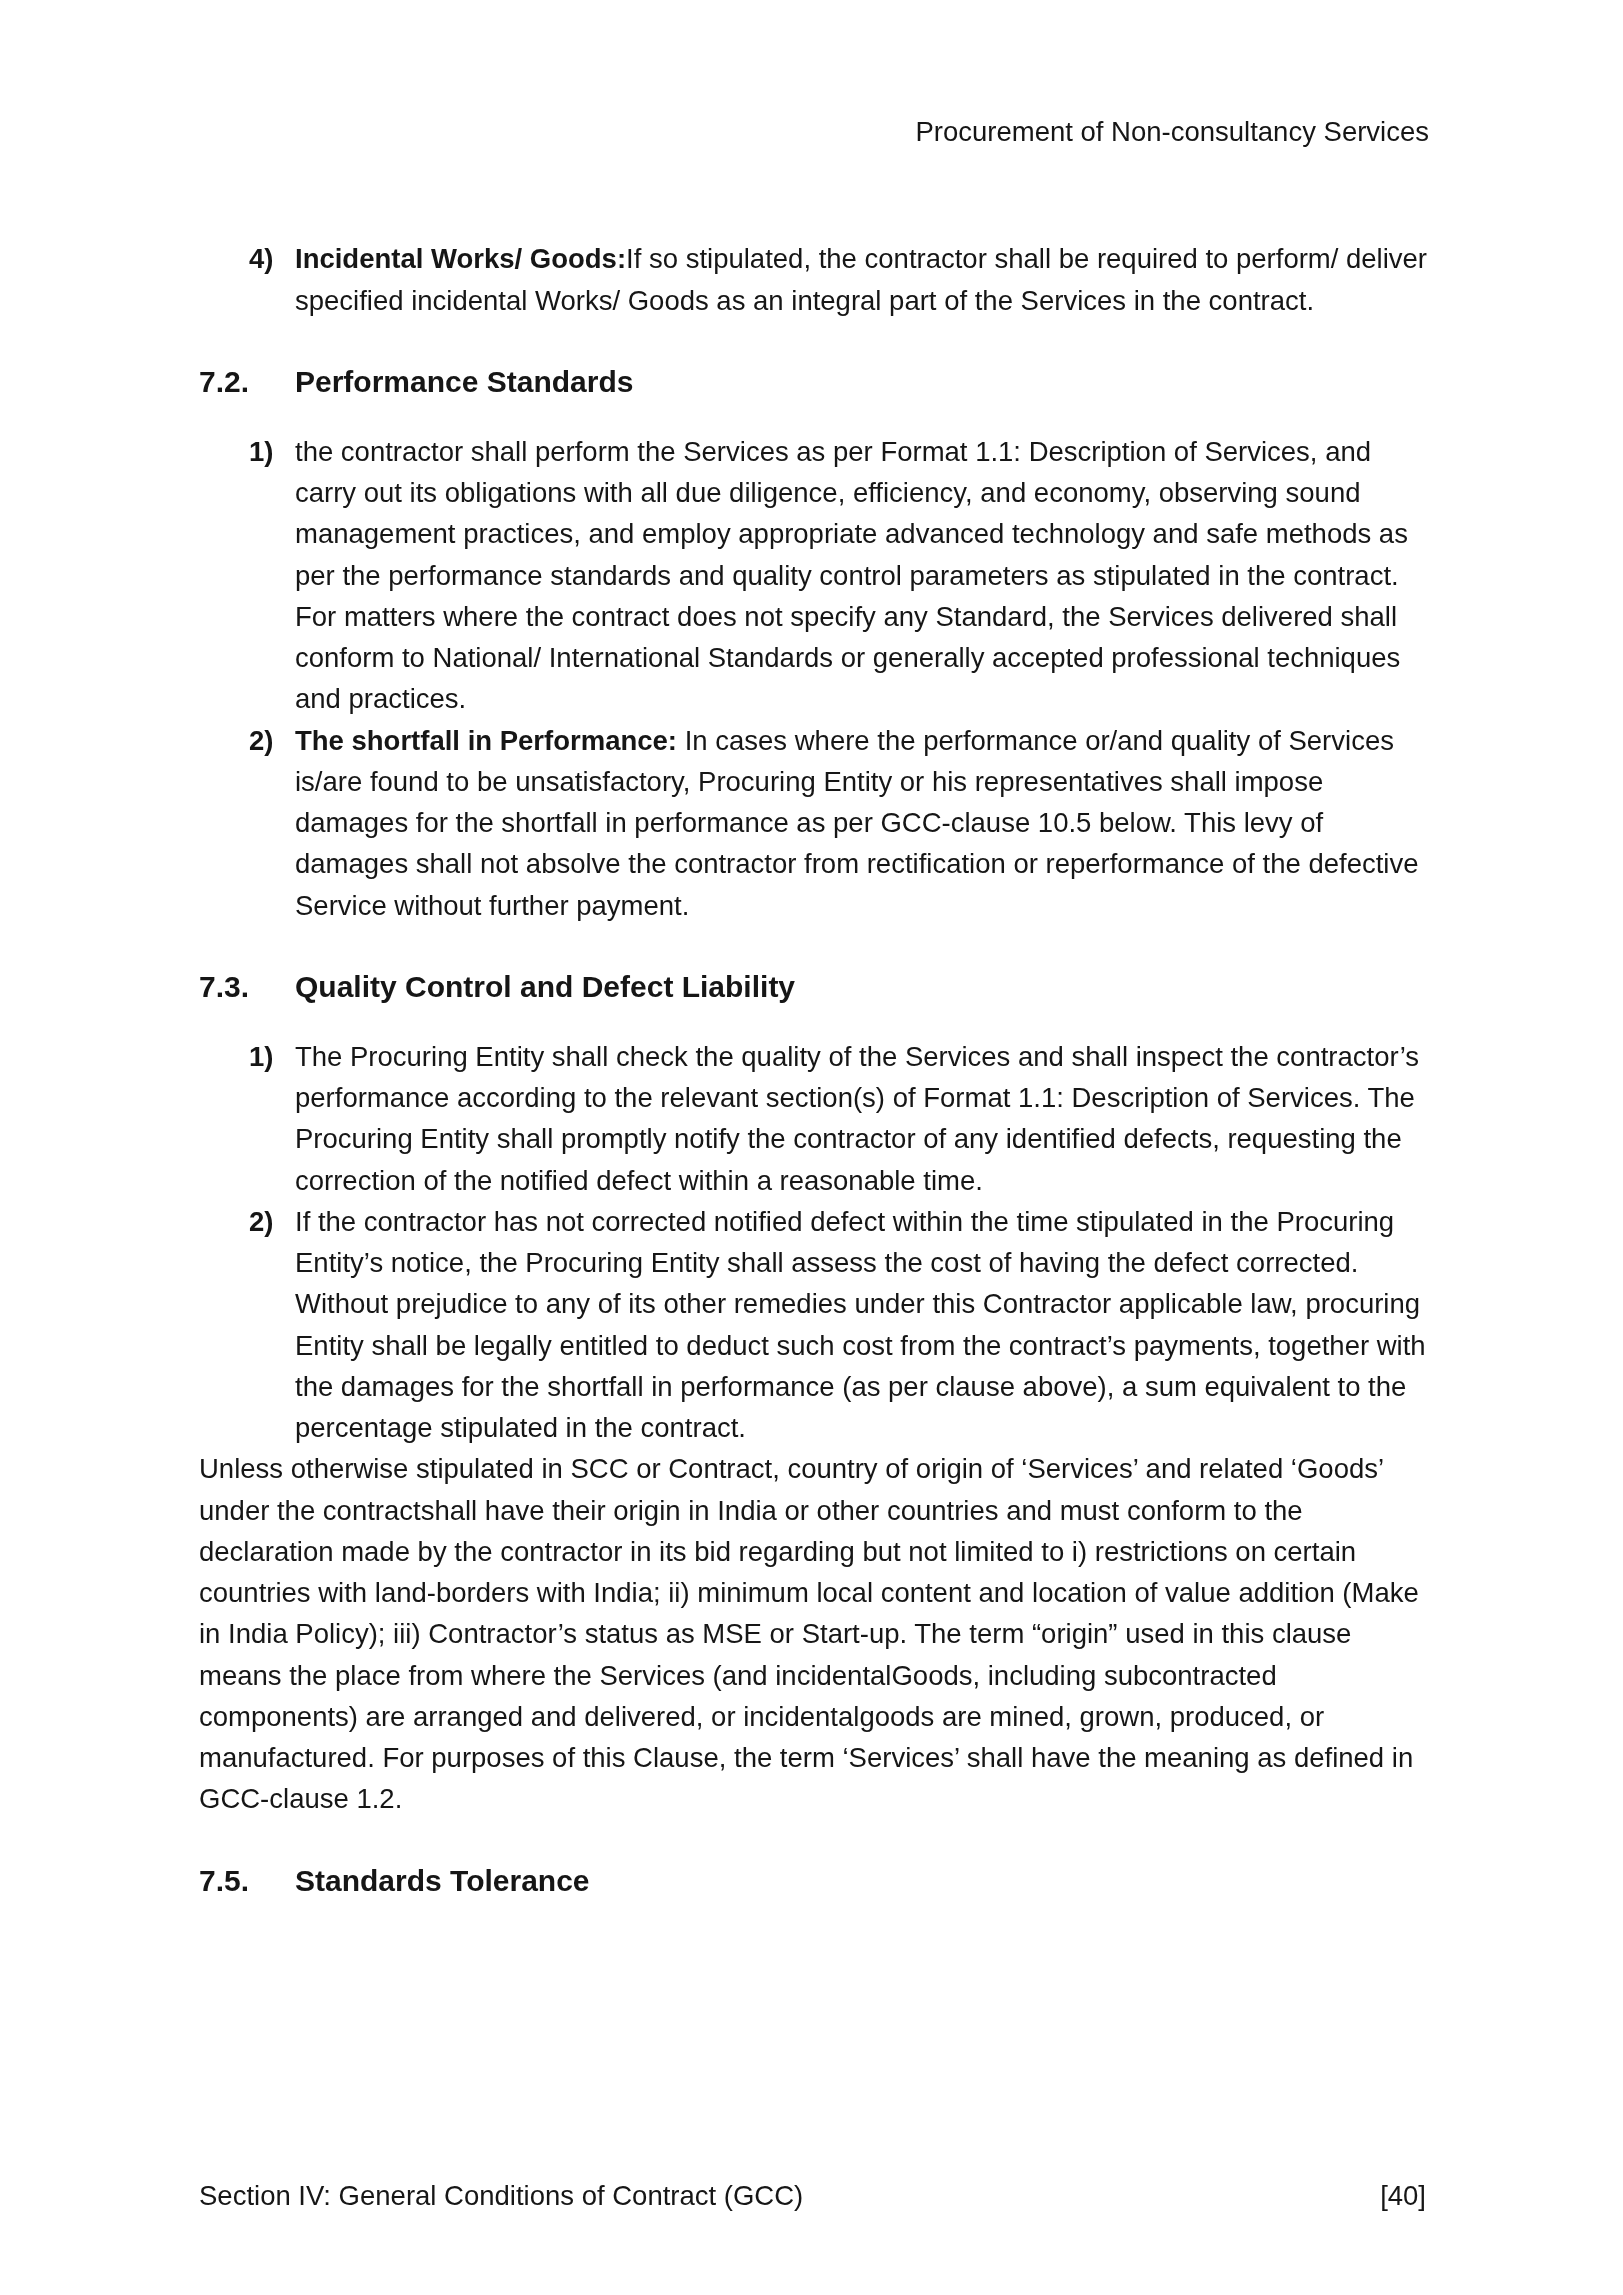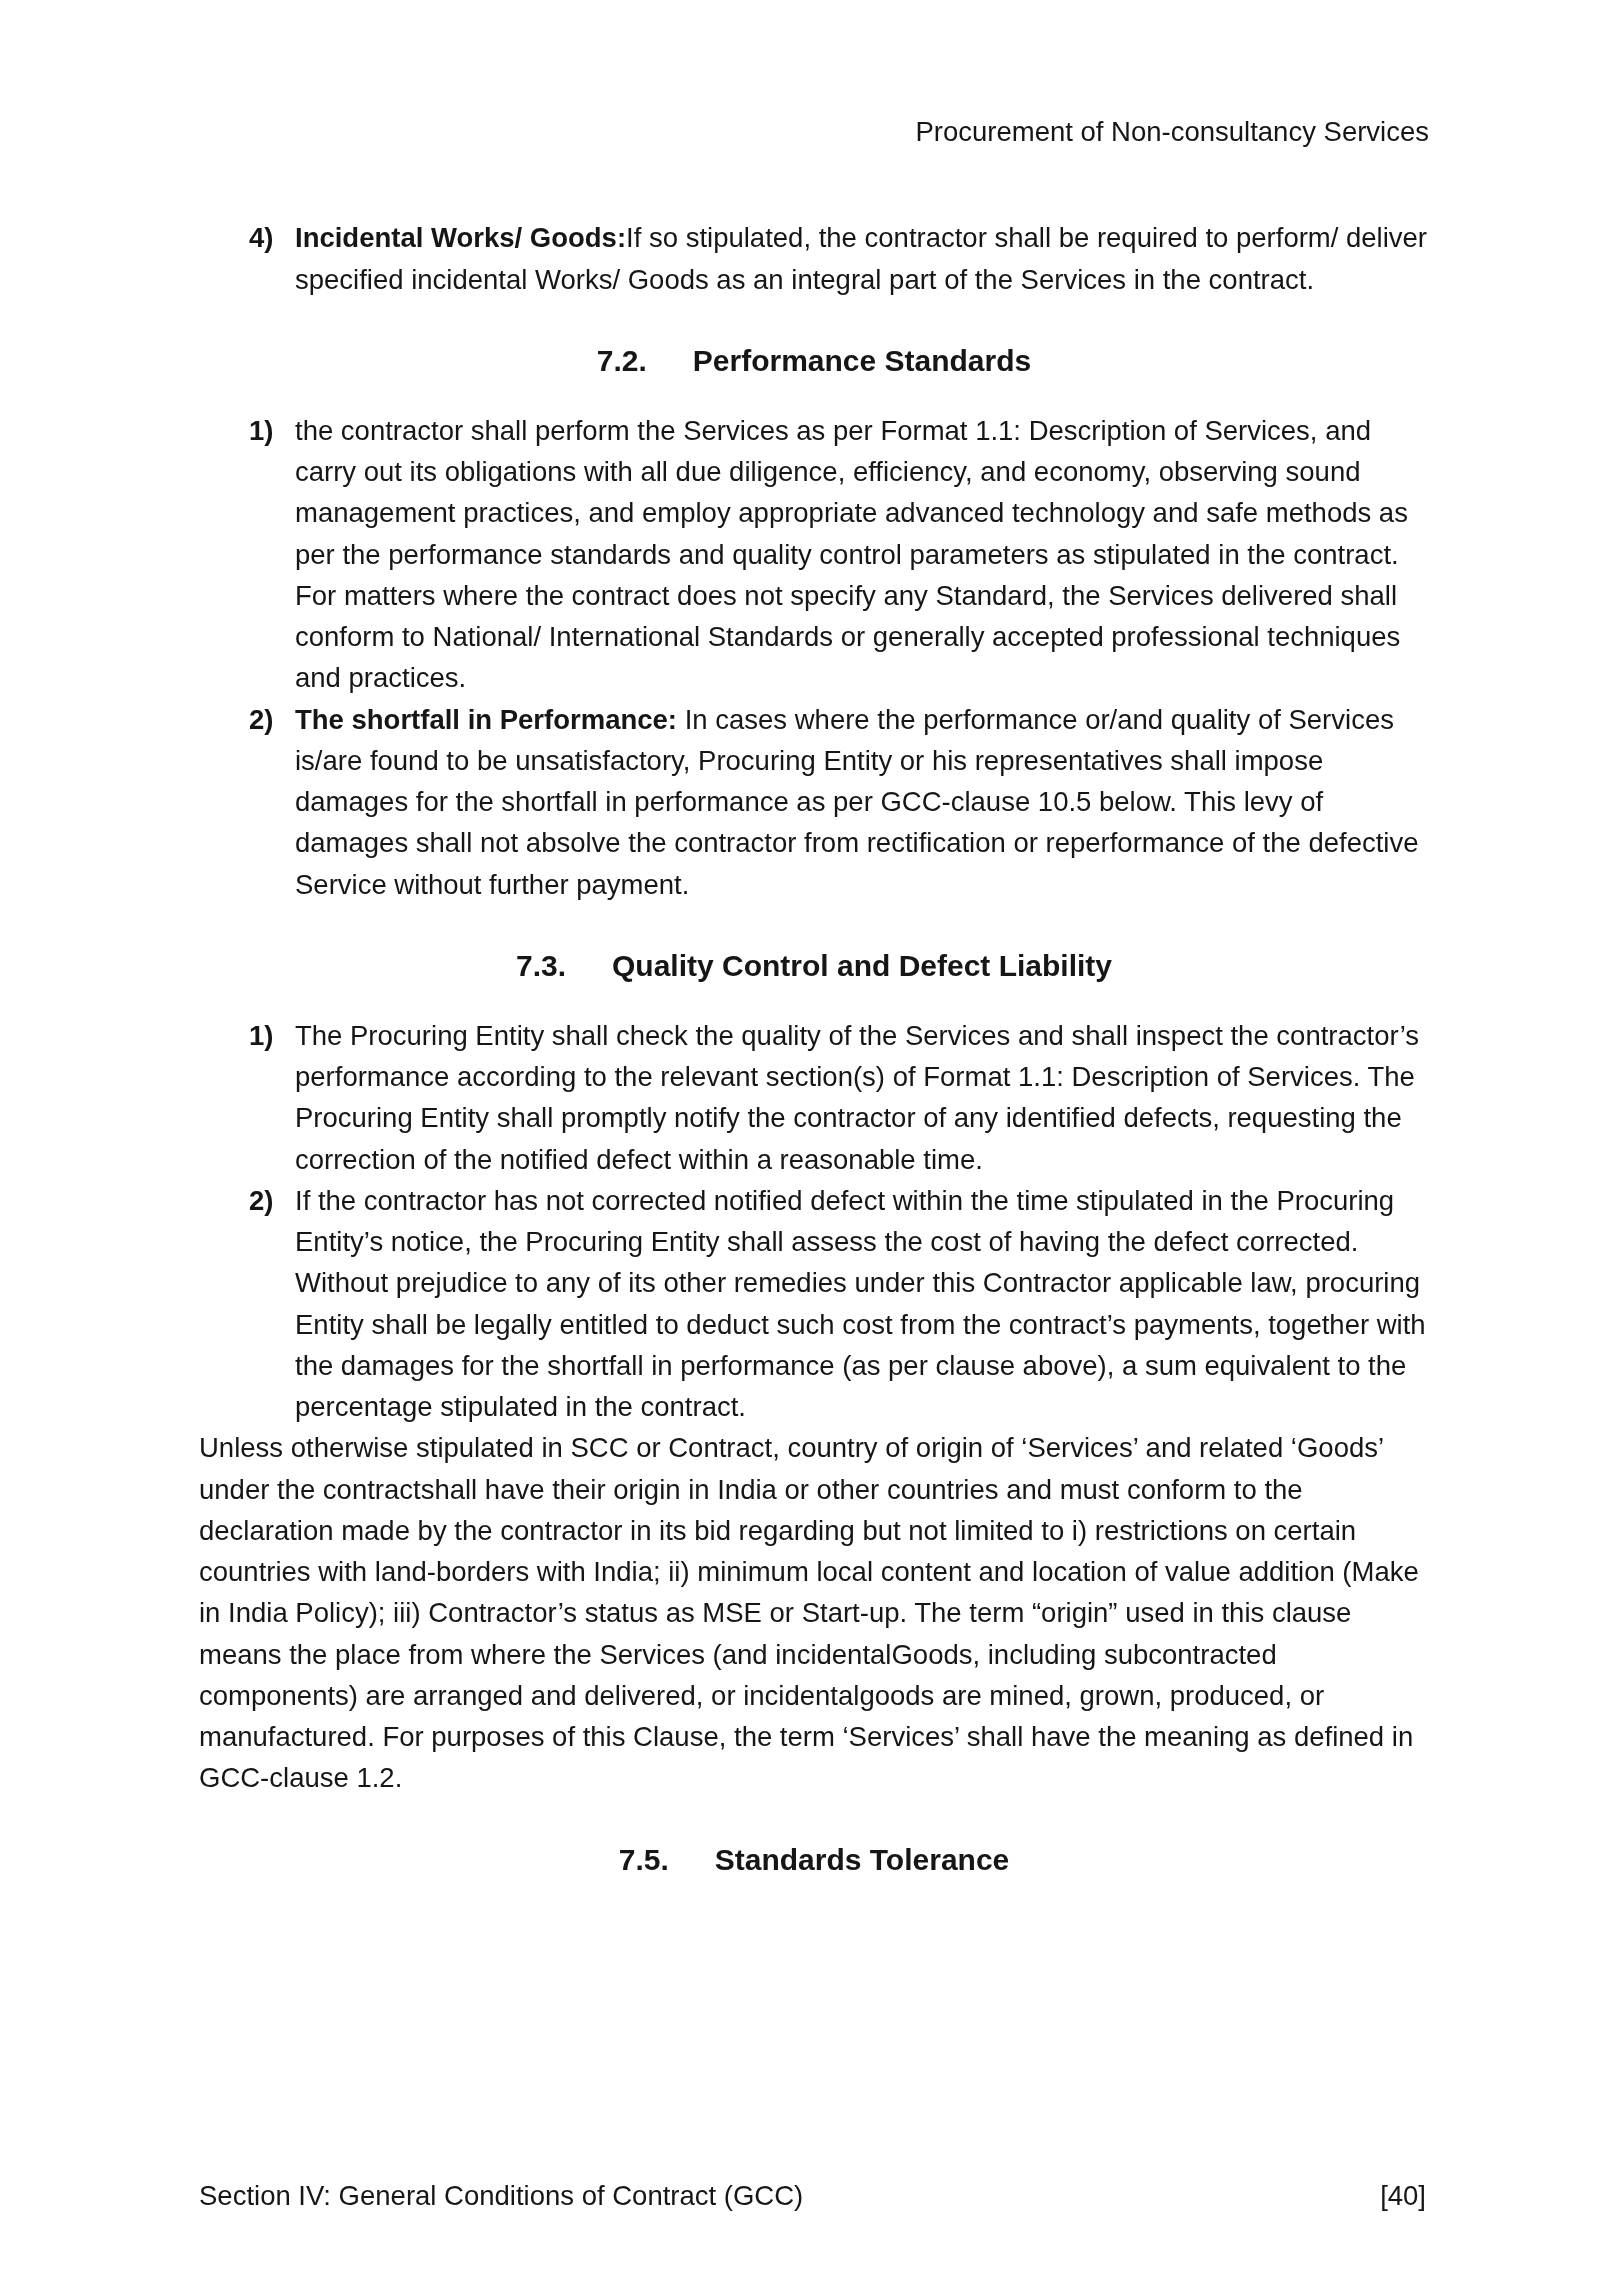--- a/index.html
+++ b/index.html
@@ -11,41 +11,40 @@
     position: relative;
     overflow: hidden;
     font-family: "Liberation Sans", "DejaVu Sans", sans-serif;
     font-size: 27.5px;
     line-height: 1.5;
     color: #161616;
     padding: 111px 194px 0 199px;
   }
   .header {
     text-align: right;
-    margin-bottom: 65px;
+    margin-bottom: 86px;
   }
   .li {
     position: relative;
     padding-left: 96px;
   }
   .li-num {
     position: absolute;
     left: 50px;
     top: 0;
     font-weight: 700;
   }
   .b { font-weight: 700; }
   .heading {
     display: flex;
     font-weight: 700;
     font-size: 30px;
     line-height: 1.3;
     margin-top: 41px;
     margin-bottom: 30px;
-    justify-content: center;
   }
   .h-num {
     width: 96px;
     flex: 0 0 96px;
   }
   .para {
     margin-bottom: 9.2px;
   }
   .footer {
     position: absolute;

